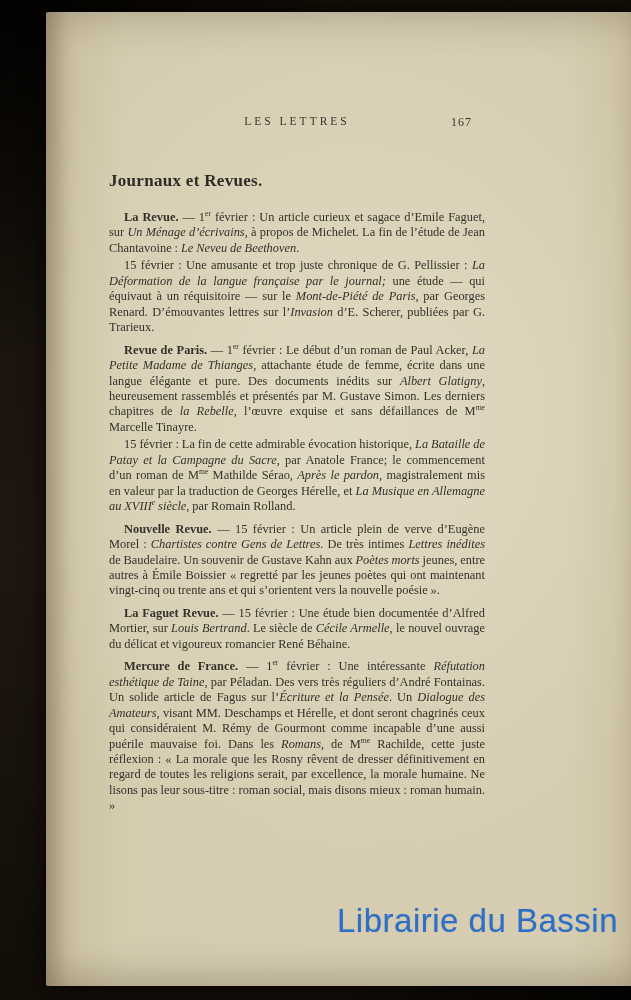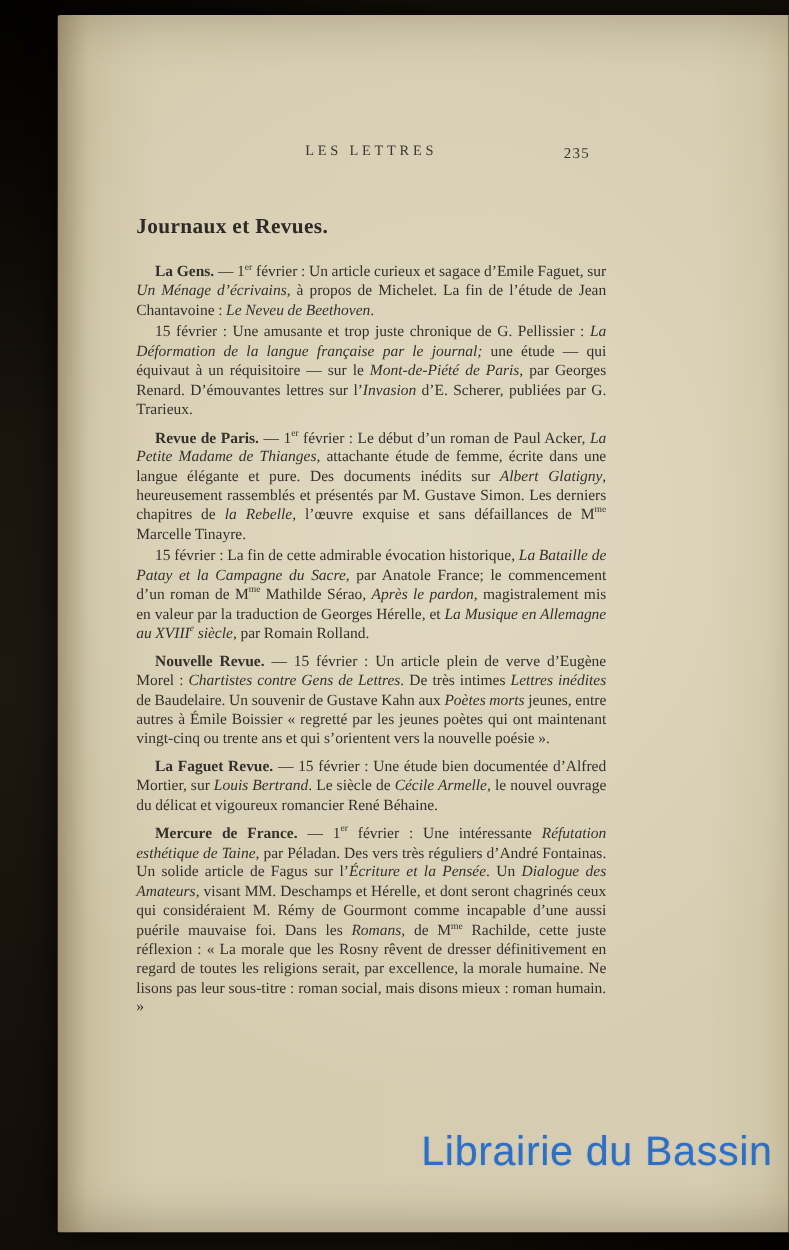--- a/index.html
+++ b/index.html
@@ -46,27 +46,27 @@
 </style>
 </head>
 <body>
 
 <div class="photo">
   <div class="page">
     <div class="content">
 
       <div class="running-header">
         <span>LES LETTRES</span>
-        <span class="page-number">235</span>
+        <span class="page-number">167</span>
       </div>
 
       <h1 class="section-title">Journaux et Revues.</h1>
 
       <div class="paras">
-        <p class="para section-start"><span class="b">La Gens.</span><span> — 1</span><sup>er</sup><span> février : Un article curieux et sagace d’Emile Faguet, sur </span><span class="i">Un Ménage d’écrivains</span><span>, à propos de Michelet. La fin de l’étude de Jean Chantavoine : </span><span class="i">Le Neveu de Beethoven</span><span>.</span></p>
+        <p class="para section-start"><span class="b">La Revue.</span><span> — 1</span><sup>er</sup><span> février : Un article curieux et sagace d’Emile Faguet, sur </span><span class="i">Un Ménage d’écrivains</span><span>, à propos de Michelet. La fin de l’étude de Jean Chantavoine : </span><span class="i">Le Neveu de Beethoven</span><span>.</span></p>
         <p class="para cont"><span>15 février : Une amusante et trop juste chronique de G. Pellissier : </span><span class="i">La Déformation de la langue française par le journal;</span><span> une étude — qui équivaut à un réquisitoire — sur le </span><span class="i">Mont-de-Piété de Paris</span><span>, par Georges Renard. D’émouvantes lettres sur l’</span><span class="i">Invasion</span><span> d’E. Scherer, publiées par G. Trarieux.</span></p>
         <p class="para section-start"><span class="b">Revue de Paris.</span><span> — 1</span><sup>er</sup><span> février : Le début d’un roman de Paul Acker, </span><span class="i">La Petite Madame de Thianges</span><span>, attachante étude de femme, écrite dans une langue élégante et pure. Des documents inédits sur </span><span class="i">Albert Glatigny</span><span>, heureusement rassemblés et présentés par M. Gustave Simon. Les derniers chapitres de </span><span class="i">la Rebelle</span><span>, l’œuvre exquise et sans défaillances de M</span><sup>me</sup><span> Marcelle Tinayre.</span></p>
         <p class="para cont"><span>15 février : La fin de cette admirable évocation historique, </span><span class="i">La Bataille de Patay et la Campagne du Sacre</span><span>, par Anatole France; le commencement d’un roman de M</span><sup>me</sup><span> Mathilde Sérao, </span><span class="i">Après le pardon</span><span>, magistralement mis en valeur par la traduction de Georges Hérelle, et </span><span class="i">La Musique en Allemagne au XVIII</span><sup class="i">e</sup><span class="i"> siècle</span><span>, par Romain Rolland.</span></p>
         <p class="para section-start"><span class="b">Nouvelle Revue.</span><span> — 15 février : Un article plein de verve d’Eugène Morel : </span><span class="i">Chartistes contre Gens de Lettres</span><span>. De très intimes </span><span class="i">Lettres inédites</span><span> de Baudelaire. Un souvenir de Gustave Kahn aux </span><span class="i">Poètes morts</span><span> jeunes, entre autres à Émile Boissier « regretté par les jeunes poètes qui ont maintenant vingt-cinq ou trente ans et qui s’orientent vers la nouvelle poésie ».</span></p>
         <p class="para section-start"><span class="b">La Faguet Revue.</span><span> — 15 février : Une étude bien documentée d’Alfred Mortier, sur </span><span class="i">Louis Bertrand</span><span>. Le siècle de </span><span class="i">Cécile Armelle</span><span>, le nouvel ouvrage du délicat et vigoureux romancier René Béhaine.</span></p>
         <p class="para section-start"><span class="b">Mercure de France.</span><span> — 1</span><sup>er</sup><span> février : Une intéressante </span><span class="i">Réfutation esthétique de Taine</span><span>, par Péladan. Des vers très réguliers d’André Fontainas. Un solide article de Fagus sur l’</span><span class="i">Écriture et la Pensée</span><span>. Un </span><span class="i">Dialogue des Amateurs</span><span>, visant MM. Deschamps et Hérelle, et dont seront chagrinés ceux qui considéraient M. Rémy de Gourmont comme incapable d’une aussi puérile mauvaise foi. Dans les </span><span class="i">Romans</span><span>, de M</span><sup>me</sup><span> Rachilde, cette juste réflexion : « La morale que les Rosny rêvent de dresser définitivement en regard de toutes les religions serait, par excellence, la morale humaine. Ne lisons pas leur sous-titre : roman social, mais disons mieux : roman humain. »</span></p>
       </div>
 
     </div>
 

